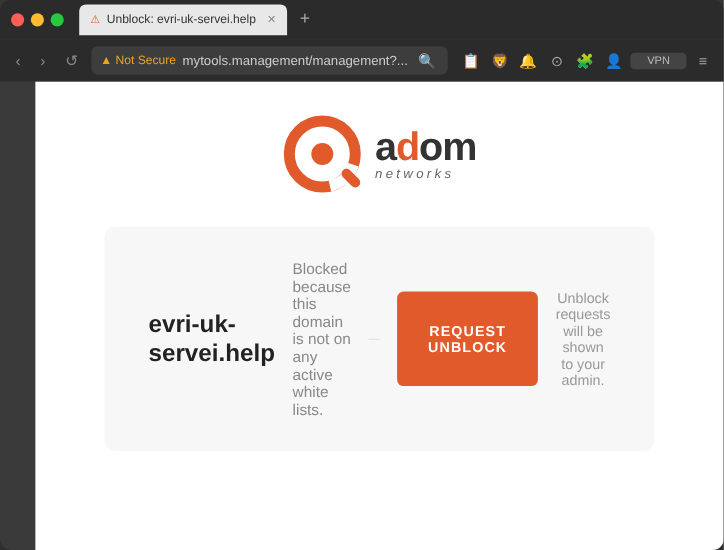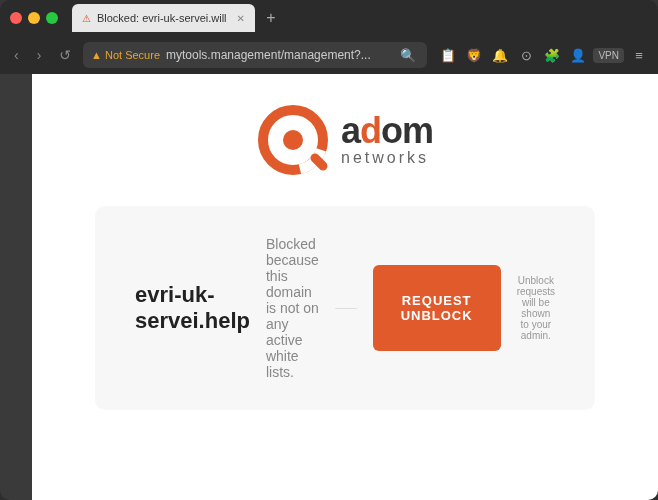--- a/index.html
+++ b/index.html
@@ -160,21 +160,21 @@
       font-size: 13px;
       border-radius: 3px;
       cursor: pointer;
     }
 
     .toolbar-icon.orange { color: #e05a2b; }
 
     .vpn-badge {
       background: #444;
       border-radius: 4px;
-      padding: 2px 5px;
+      padding: 2px 15px;
       font-size: 10px;
       color: #bbb;
       cursor: pointer;
     }
 
     
     .browser-content {
       flex: 1;
       background: #a21caf;
       overflow: hidden;
@@ -211,24 +211,25 @@
       color: #333;
       letter-spacing: -1px;
       line-height: 1;
     }
 
     .logo-brand span.o-letter {
       color: #e05a2b;
     }
 
     .logo-sub {
-      font-size: 16px;
+      font-size: 12px;
       color: #666;
       letter-spacing: 3px;
       text-transform: lowercase;
+      font-style: italic;
     }
 
     
     .blocked-card {
       background: #f7f7f7;
       border-radius: 10px;
       padding: 30px 40px;
       display: flex;
       flex-direction: row;
       align-items: center;
@@ -262,40 +263,40 @@
       border-radius: 6px;
       padding: 28px 28px;
       font-size: 13px;
       font-weight: 700;
       letter-spacing: 1px;
       cursor: pointer;
       text-transform: uppercase;
     }
 
     .admin-note {
-      font-size: 10px;
+      font-size: 13px;
       color: #999;
       text-align: center;
     }
   </style>
 </head>
 <body>
 
 <div class="window">
 
   <div class="title-bar">
     <div class="traffic-lights">
       <div class="traffic-light tl-close"></div>
       <div class="traffic-light tl-min"></div>
       <div class="traffic-light tl-max"></div>
     </div>
     <div class="tab-bar">
       <div class="tab active">
         <span class="tab-icon">⚠</span>
-        <span>Blocked: evri-uk-servei.will</span>
+        <span>Unblock: evri-uk-servei.help</span>
         <span class="tab-close">✕</span>
       </div>
       <div class="tab-new">+</div>
     </div>
   </div>
 
   <div class="toolbar">
     <button class="nav-btn">‹</button>
     <button class="nav-btn">›</button>
     <button class="nav-btn">↺</button>

